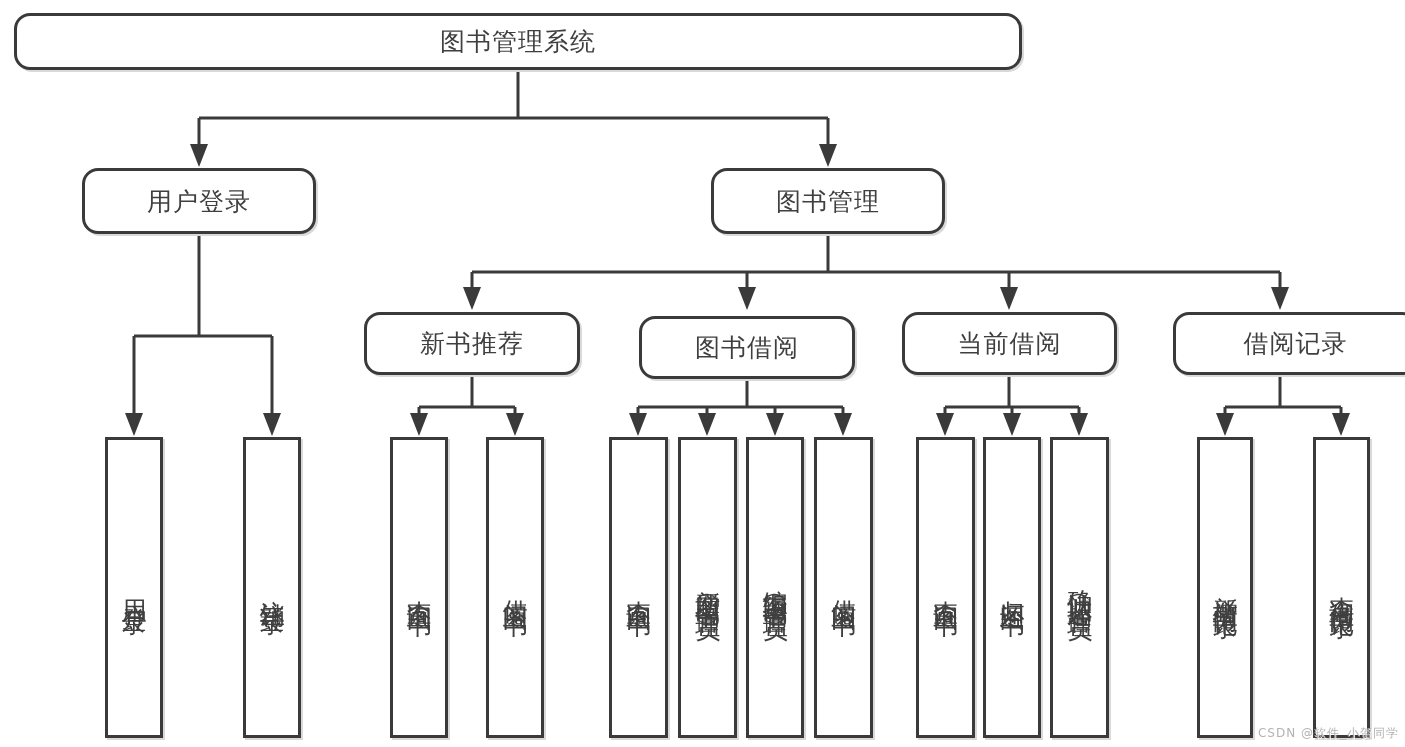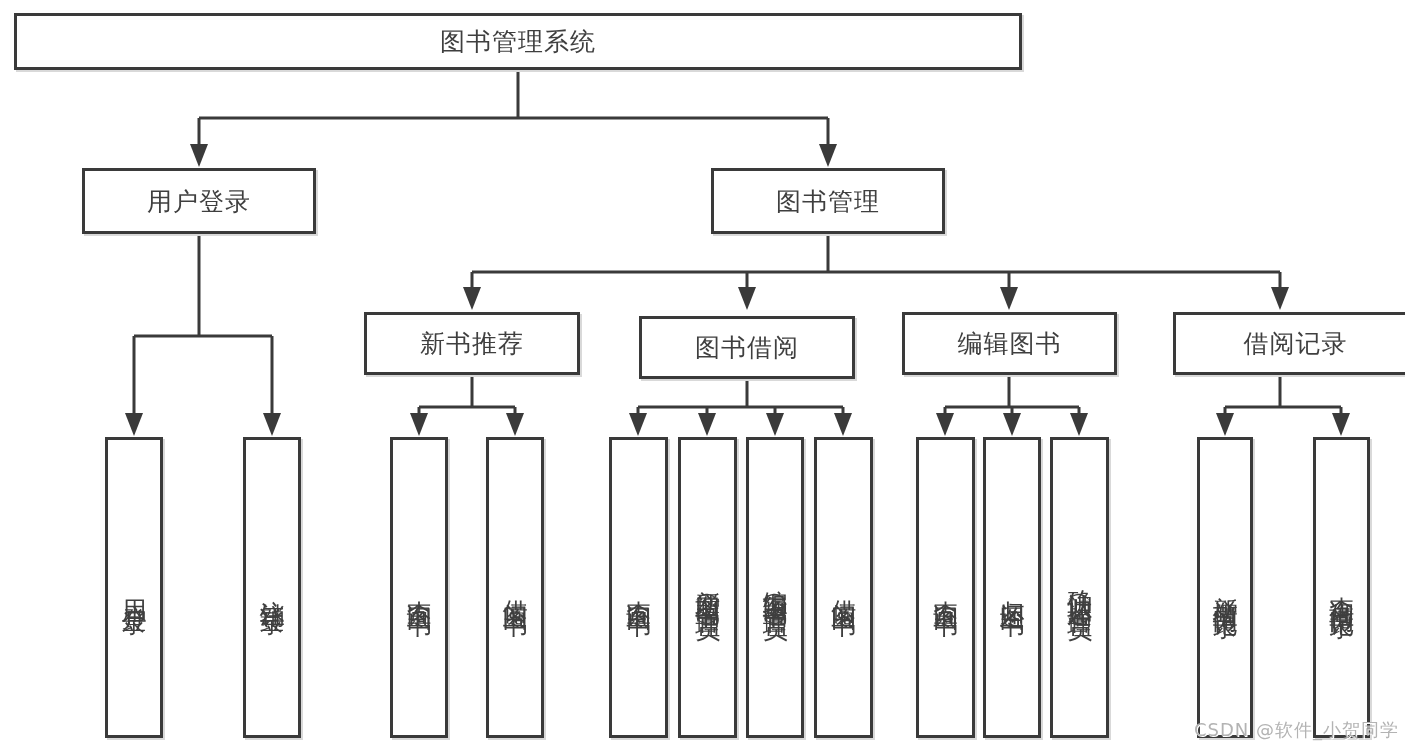--- a/index.html
+++ b/index.html
@@ -43,20 +43,21 @@
     box-shadow: 2px 2px 0 #d9d9d9;
   }
 
   .hbox {
     display: flex;
     align-items: center;
     justify-content: center;
     font-size: 25px;
     letter-spacing: 1px;
     white-space: nowrap;
+    border-radius: 16px;
   }
 
   .vbox {
     top: 437px;
     height: 301px;
     display: grid;
     place-items: center;
   }
   .vbox .vtext {
     writing-mode: vertical-rl;
@@ -64,21 +65,21 @@
     font-size: 25px;
     line-height: 1.18;
     letter-spacing: 4px;
     color: var(--color-text);
   }
 
   .watermark {
     position: absolute;
     right: 6px;
     bottom: 5px;
-    font-size: 18px;
+    font-size: 12px;
     color: var(--color-watermark);
     text-shadow: 1px 1px 0 #ffffff;
     letter-spacing: 1px;
     white-space: nowrap;
   }
 </style>
 </head>
 <body>
 
 <div class="canvas">
@@ -133,21 +134,21 @@
     </g>
   </svg>
 
   <div class="node hbox" style="left:14px; top:13px; width:1008px; height:57px;">图书管理系统</div>
 
   <div class="node hbox" style="left:82px; top:168px; width:234px; height:66px;">用户登录</div>
   <div class="node hbox" style="left:364px; top:312px; width:216px; height:63px;">新书推荐</div>
 
   <div class="node hbox" style="left:711px; top:168px; width:234px; height:66px;">图书管理</div>
   <div class="node hbox" style="left:639px; top:316px; width:216px; height:63px;">图书借阅</div>
-  <div class="node hbox" style="left:902px; top:312px; width:215px; height:63px;">编辑图书</div>
+  <div class="node hbox" style="left:902px; top:312px; width:215px; height:63px;">当前借阅</div>
   <div class="node hbox" style="left:1173px; top:312px; width:245px; height:63px;text-align:center;">借阅记录</div>
 
   <div class="node vbox" style="left:105px; width:58px;">
     <span class="vtext">用户登录</span>
   </div>
   <div class="node vbox" style="left:243px; width:58px;">
     <span class="vtext">注销登录</span>
   </div>
 
   <div class="node vbox" style="left:390px; width:58px;">

